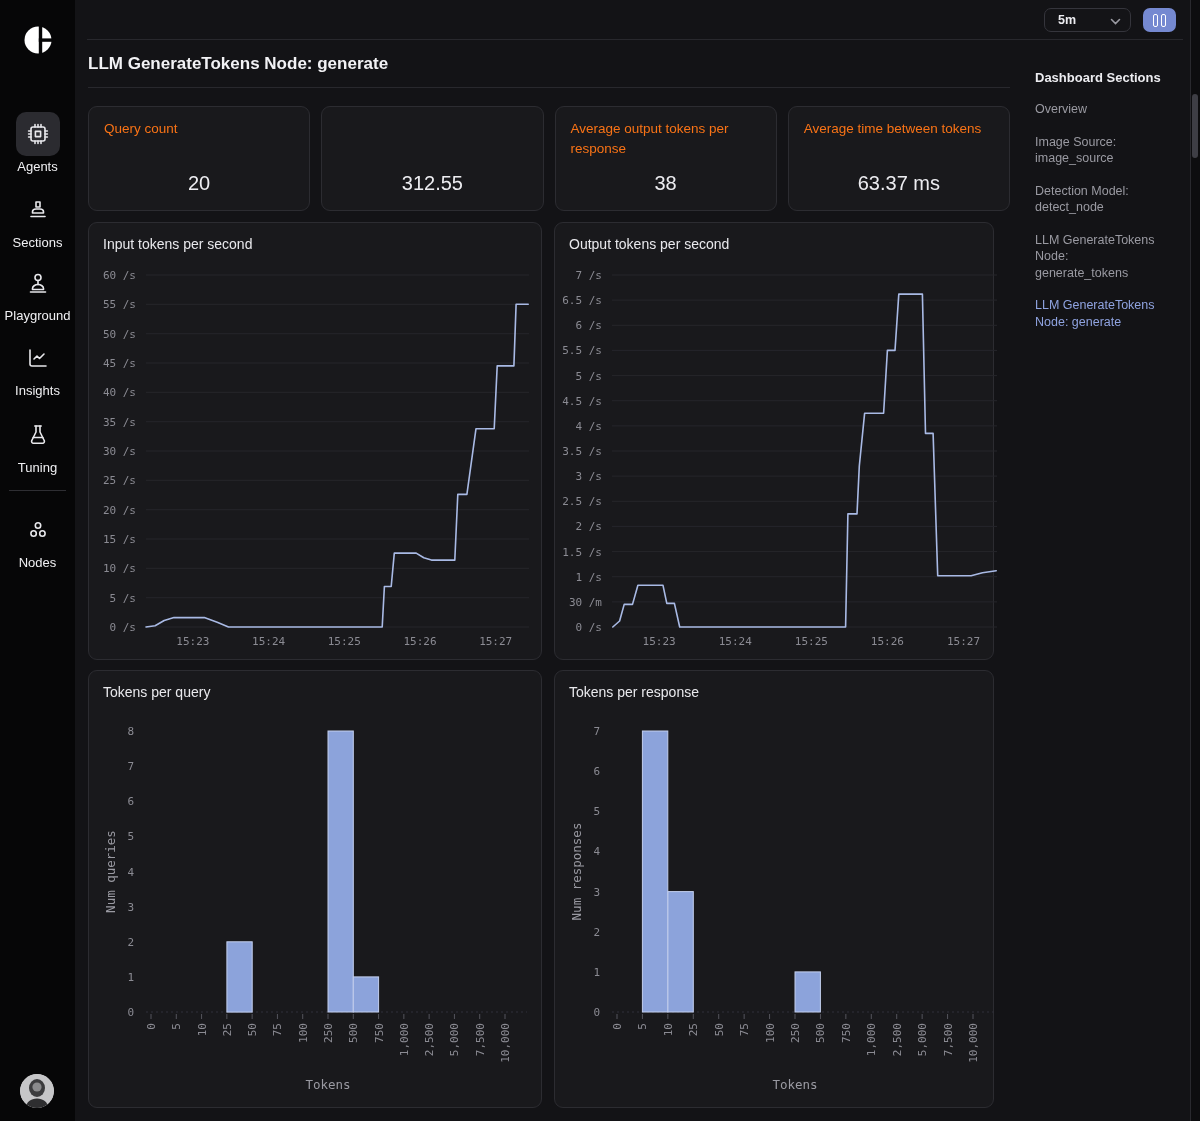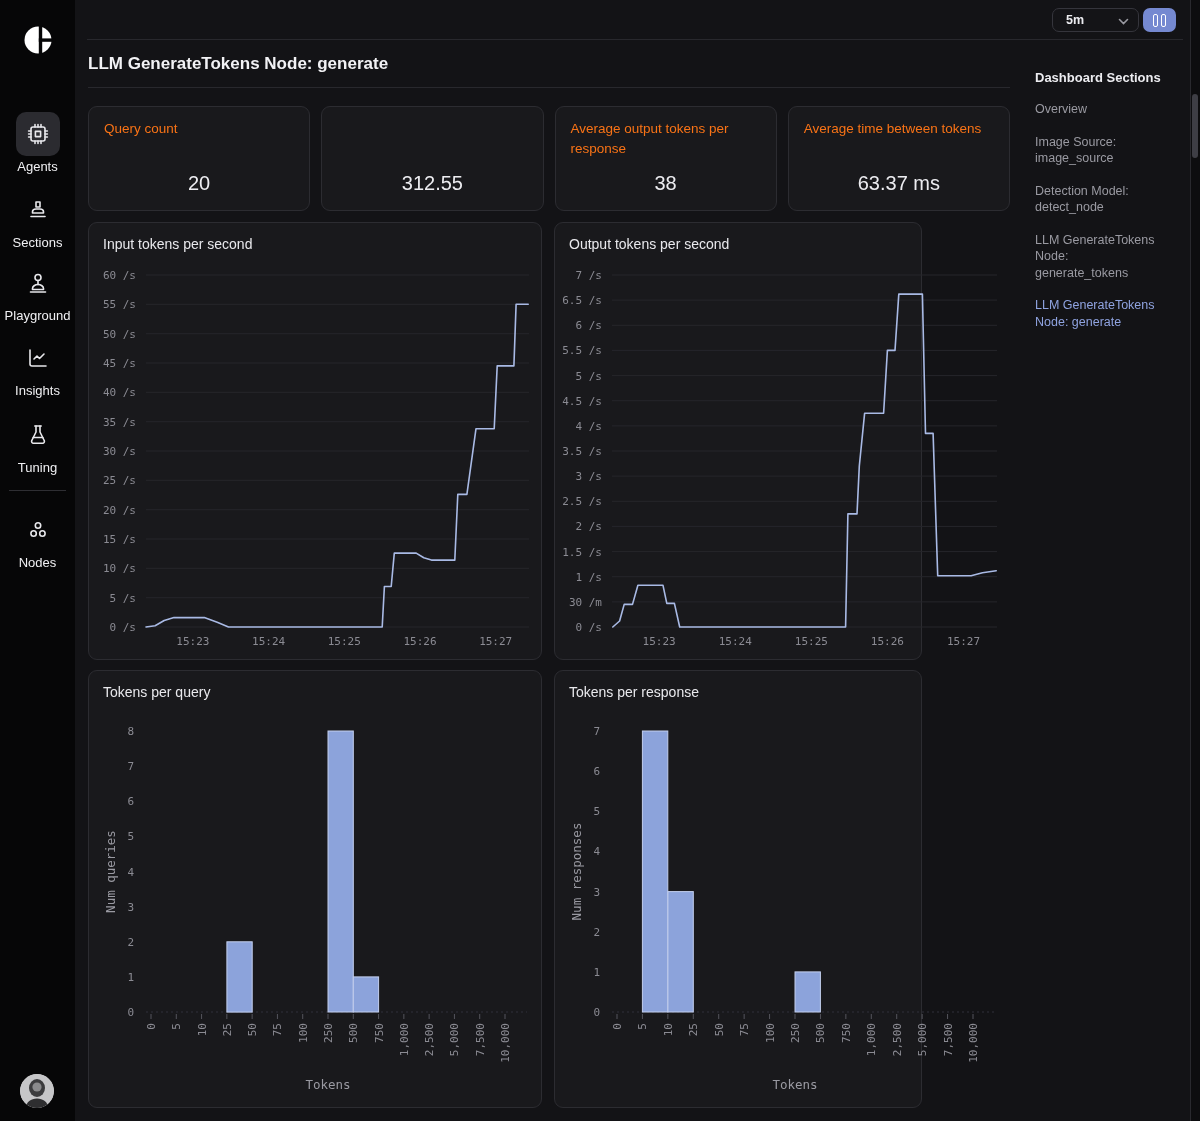--- a/index.html
+++ b/index.html
@@ -16,40 +16,40 @@
   .nav-divider { position:absolute; left:9px; width:57px; height:1px; background:#2e2e33; }
   .avatar { position:absolute; bottom:13px; left:20px; width:34px; height:34px; border-radius:50%; overflow:hidden; cursor:pointer; background:#c6c6c8; }
 
   
   .gutter { position:absolute; right:0; top:0; bottom:0; width:10px; background:#0d0d0f; border-left:1px solid #29292e; z-index:4; }
   .gutter-thumb { position:absolute; top:94px; left:1px; width:6px; height:64px; border-radius:3px; background:#3e3e45; }
 
   
   .main { position:absolute; left:75px; top:0; right:10px; bottom:0; }
   .topbar { height:40px; margin:0 7px 0 12px; border-bottom:1px solid #28282d; position:relative; }
-  .topbar-controls { position:absolute; right:7px; top:8px; display:flex; gap:4px; align-items:center; }
+  .topbar-controls { position:absolute; right:7px; top:8px; display:flex; gap:12px; align-items:center; }
   .dropdown { width:87px; height:24px; border:1px solid #35353c; border-radius:7px; background:#141417; display:flex; align-items:center; justify-content:space-between; padding:0 9px 0 13px; cursor:pointer; }
   .dropdown-value { font-size:12.5px; color:#ececf0; font-weight:bold; }
   .pause-btn { width:33px; height:24px; border-radius:7px; display:flex; align-items:center; justify-content:center; gap:3px; cursor:pointer; }
   .pause-bar { width:5px; height:13px; border:1.5px solid #ffffff; border-radius:2px; }
 
   .content { display:flex; padding-left:13px; }
   .left-col { width:922px; }
   .page-title { font-size:17px; font-weight:bold; color:#f2f2f5; padding:14px 0 13px; border-bottom:1px solid #28282d; }
 
   .stats-row { display:flex; gap:11px; margin-top:18px; }
   .stat-card { flex:1; height:105px; background:#19191c; border:1px solid #2c2c31; border-radius:9px; padding:12px 15px 10px; display:flex; flex-direction:column; }
   .stat-label { font-size:13.5px; color:#f97316; line-height:1.5; }
   .stat-value { margin-top:auto; text-align:center; font-size:20px; color:#ececf0; padding-bottom:5px; }
 
   .charts-row { display:flex; gap:12px; margin-top:11px; }
   .charts-row.second { margin-top:10px; }
   .chart-card { position:relative; height:438px; background:#19191c; border:1px solid #2c2c31; border-radius:9px; }
   .chart-card.w1 { width:454px; }
-  .chart-card.w2 { width:368px; }
+  .chart-card.w2 { width:440px; }
   .chart-title { position:absolute; left:14px; top:13px; font-size:14px; color:#e9e9ed; }
   .chart-card svg { position:absolute; left:0; top:0; overflow:visible; }
 
   
   .tick { font-family:"DejaVu Sans Mono",monospace; font-size:11px; fill:#8b8b93; }
   .axis-label { font-family:"DejaVu Sans Mono",monospace; font-size:12.5px; fill:#9a9aa2; }
   .grid { stroke:#26262b; stroke-width:1; }
   .baseline { stroke:#30303a; stroke-width:1; stroke-dasharray:2 3; }
   .tickmark { stroke:#55555c; stroke-width:1; }
   .series { fill:none; stroke-width:1.6; stroke-linejoin:round; stroke-linecap:round; }

